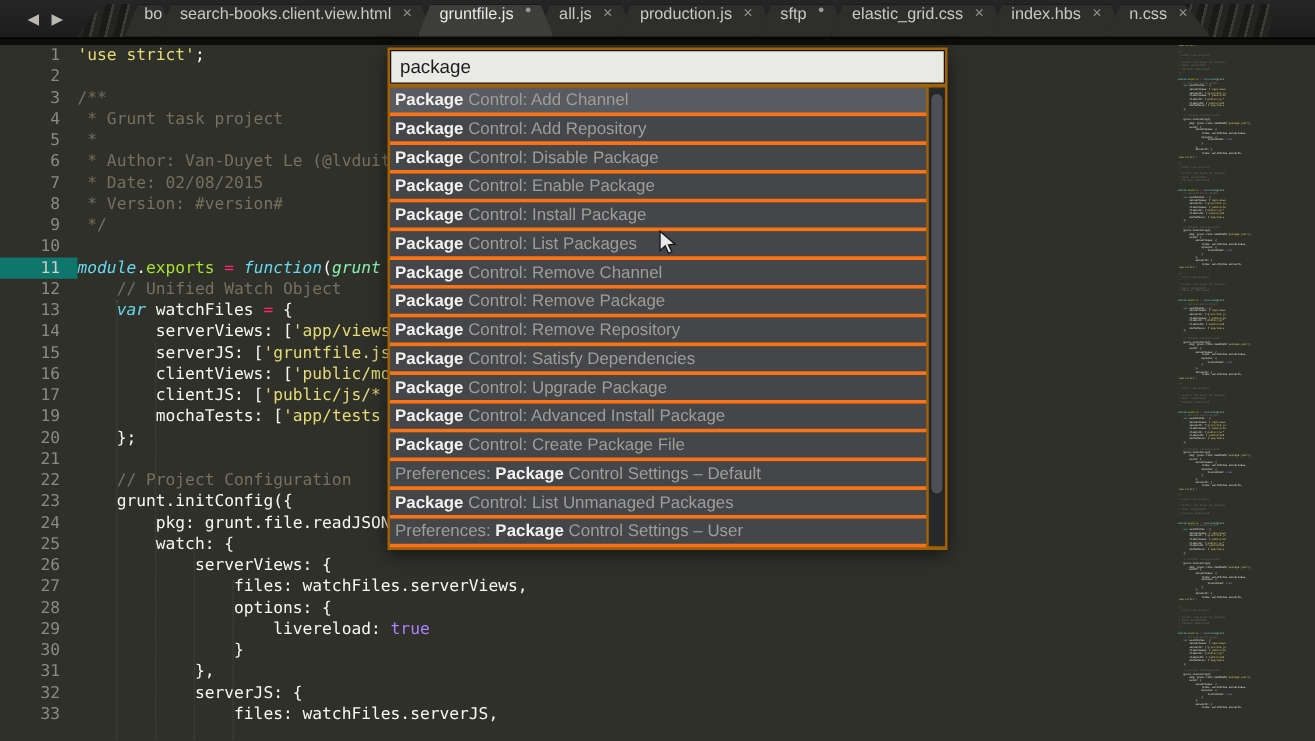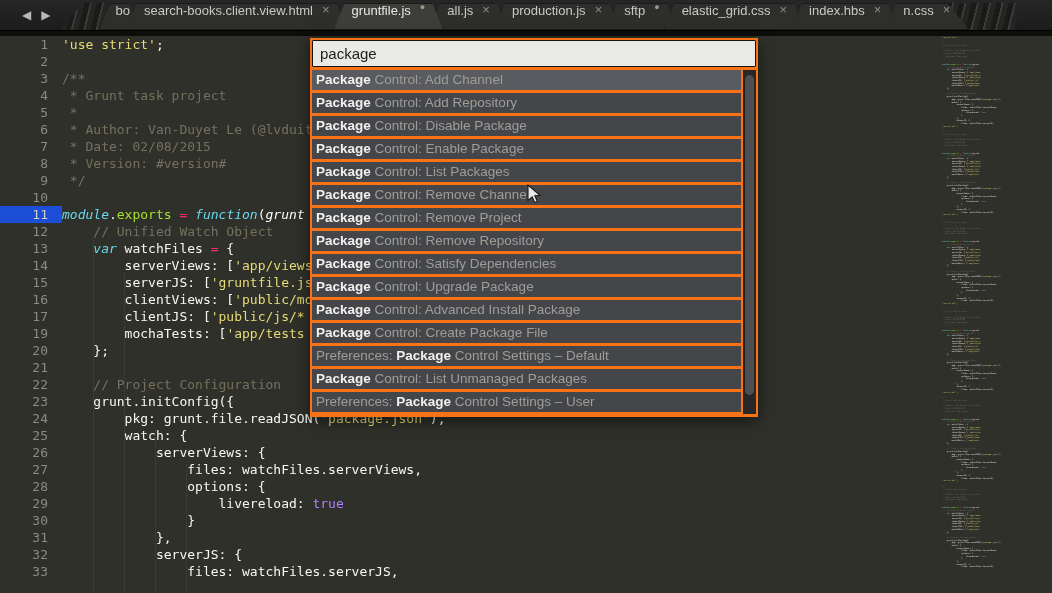--- a/index.html
+++ b/index.html
@@ -23,35 +23,35 @@
   .tab.active{background:#3d3d3a;color:#e9e9e3;z-index:3;}
   .tab.partial{padding:0 10px 0 16px;}
   .tab-close{color:#8f8f89;font-size:13px;line-height:1;}
   .tab-dirty{color:#9a9a93;font-size:9px;line-height:1;}
 
   
   .editor{position:absolute;top:36px;left:0;right:0;bottom:0;background:#2f302a;
     font-family:"DejaVu Sans Mono",monospace;font-size:13px;}
   .code-line{display:flex;height:17px;line-height:17px;white-space:pre;}
   .gutter{flex:none;width:48px;text-align:right;padding-right:14px;color:#8a8b84;}
-  .code-line.current .gutter{background:#1d4ed8;color:#cfcfc6;}
+  .code-line.current .gutter{background:#0f766e;color:#cfcfc6;}
   .line-text{flex:1;overflow:hidden;}
   .tk-n{color:#f8f8f2}.tk-s{color:#e6db74}.tk-c{color:#75715e}
   .tk-ki{color:#66d9ef;font-style:italic}.tk-o{color:#f92672}
-  .tk-f{color:#a6e22e}.tk-pi{color:#ffffff;font-style:italic}.tk-v{color:#ae81ff}
+  .tk-f{color:#a6e22e}.tk-pi{color:#86efac;font-style:italic}.tk-v{color:#ae81ff}
   .guide{position:absolute;width:0;border-left:1px dotted #45463f;}
 
   
   .minimap{position:absolute;top:36px;right:30px;width:80px;bottom:0;overflow:hidden;
     font-family:"DejaVu Sans Mono",monospace;font-size:2px;line-height:2.7px;
     white-space:pre;opacity:.9;}
   .minimap div{height:2.7px;}
 
   
-  .palette{position:absolute;left:310px;top:38px;width:448px;background:#f97316;
+  .palette{position:absolute;left:310px;top:38px;width:448px;background:#a16207;
     padding:2px;box-sizing:border-box;box-shadow:0 4px 14px rgba(0,0,0,.55);z-index:10;}
   .palette-input{display:block;width:100%;box-sizing:border-box;height:27px;background:#e9e9e6;
     border:1px solid #141414;color:#1c1c1c;font-family:"Liberation Sans",sans-serif;
     font-size:15px;padding:2px 7px;outline:none;border-radius:1px;}
   .palette-body{position:relative;margin-top:3px;}
   .palette-list{margin-right:15px;}
   .palette-item{height:20px;line-height:20px;background:#45464a;border-bottom:3px solid #f97316;
     padding:0 4px;font-size:13.5px;color:#9d9e98;white-space:nowrap;overflow:hidden;}
   .palette-item.selected{background:#595b60;}
   .palette-item b{color:#f1f1ee;font-weight:bold;}
@@ -157,23 +157,24 @@
   <div class="minimap" id="minimap"><div><span class="tk-s">'use strict'</span><span class="tk-n">;</span></div><div></div><div><span class="tk-c">/**</span></div><div><span class="tk-c"> * Grunt task project</span></div><div><span class="tk-c"> *</span></div><div><span class="tk-c"> * Author: Van-Duyet Le (@lvduit</span></div><div><span class="tk-c"> * Date: 02/08/2015</span></div><div><span class="tk-c"> * Version: #version#</span></div><div><span class="tk-c"> */</span></div><div></div><div><span class="tk-ki">module</span><span class="tk-n">.</span><span class="tk-f">exports</span><span class="tk-n"> </span><span class="tk-o">=</span><span class="tk-n"> </span><span class="tk-ki">function</span><span class="tk-n">(</span><span class="tk-pi">grunt</span></div><div><span class="tk-n">    </span><span class="tk-c">// Unified Watch Object</span></div><div><span class="tk-n">    </span><span class="tk-ki">var</span><span class="tk-n"> watchFiles </span><span class="tk-o">=</span><span class="tk-n"> {</span></div><div><span class="tk-n">        serverViews: [</span><span class="tk-s">'app/views</span></div><div><span class="tk-n">        serverJS: [</span><span class="tk-s">'gruntfile.js</span></div><div><span class="tk-n">        clientViews: [</span><span class="tk-s">'public/mo</span></div><div><span class="tk-n">        clientJS: [</span><span class="tk-s">'public/js/*</span></div><div><span class="tk-n">        clientCSS: [</span><span class="tk-s">'public/mod</span></div><div><span class="tk-n">        mochaTests: [</span><span class="tk-s">'app/tests</span></div><div><span class="tk-n">    };</span></div><div></div><div><span class="tk-n">    </span><span class="tk-c">// Project Configuration</span></div><div><span class="tk-n">    grunt.initConfig({</span></div><div><span class="tk-n">        pkg: grunt.file.readJSON(</span><span class="tk-s">'package.json'</span><span class="tk-n">),</span></div><div><span class="tk-n">        watch: {</span></div><div><span class="tk-n">            serverViews: {</span></div><div><span class="tk-n">                files: watchFiles.serverViews,</span></div><div><span class="tk-n">                options: {</span></div><div><span class="tk-n">                    livereload: </span><span class="tk-v">true</span></div><div><span class="tk-n">                }</span></div><div><span class="tk-n">            },</span></div><div><span class="tk-n">            serverJS: {</span></div><div><span class="tk-n">                files: watchFiles.serverJS,</span></div><div><span class="tk-s">'use strict'</span><span class="tk-n">;</span></div><div></div><div><span class="tk-c">/**</span></div><div><span class="tk-c"> * Grunt task project</span></div><div><span class="tk-c"> *</span></div><div><span class="tk-c"> * Author: Van-Duyet Le (@lvduit</span></div><div><span class="tk-c"> * Date: 02/08/2015</span></div><div><span class="tk-c"> * Version: #version#</span></div><div><span class="tk-c"> */</span></div><div></div><div><span class="tk-ki">module</span><span class="tk-n">.</span><span class="tk-f">exports</span><span class="tk-n"> </span><span class="tk-o">=</span><span class="tk-n"> </span><span class="tk-ki">function</span><span class="tk-n">(</span><span class="tk-pi">grunt</span></div><div><span class="tk-n">    </span><span class="tk-c">// Unified Watch Object</span></div><div><span class="tk-n">    </span><span class="tk-ki">var</span><span class="tk-n"> watchFiles </span><span class="tk-o">=</span><span class="tk-n"> {</span></div><div><span class="tk-n">        serverViews: [</span><span class="tk-s">'app/views</span></div><div><span class="tk-n">        serverJS: [</span><span class="tk-s">'gruntfile.js</span></div><div><span class="tk-n">        clientViews: [</span><span class="tk-s">'public/mo</span></div><div><span class="tk-n">        clientJS: [</span><span class="tk-s">'public/js/*</span></div><div><span class="tk-n">        clientCSS: [</span><span class="tk-s">'public/mod</span></div><div><span class="tk-n">        mochaTests: [</span><span class="tk-s">'app/tests</span></div><div><span class="tk-n">    };</span></div><div></div><div><span class="tk-n">    </span><span class="tk-c">// Project Configuration</span></div><div><span class="tk-n">    grunt.initConfig({</span></div><div><span class="tk-n">        pkg: grunt.file.readJSON(</span><span class="tk-s">'package.json'</span><span class="tk-n">),</span></div><div><span class="tk-n">        watch: {</span></div><div><span class="tk-n">            serverViews: {</span></div><div><span class="tk-n">                files: watchFiles.serverViews,</span></div><div><span class="tk-n">                options: {</span></div><div><span class="tk-n">                    livereload: </span><span class="tk-v">true</span></div><div><span class="tk-n">                }</span></div><div><span class="tk-n">            },</span></div><div><span class="tk-n">            serverJS: {</span></div><div><span class="tk-n">                files: watchFiles.serverJS,</span></div><div><span class="tk-s">'use strict'</span><span class="tk-n">;</span></div><div></div><div><span class="tk-c">/**</span></div><div><span class="tk-c"> * Grunt task project</span></div><div><span class="tk-c"> *</span></div><div><span class="tk-c"> * Author: Van-Duyet Le (@lvduit</span></div><div><span class="tk-c"> * Date: 02/08/2015</span></div><div><span class="tk-c"> * Version: #version#</span></div><div><span class="tk-c"> */</span></div><div></div><div><span class="tk-ki">module</span><span class="tk-n">.</span><span class="tk-f">exports</span><span class="tk-n"> </span><span class="tk-o">=</span><span class="tk-n"> </span><span class="tk-ki">function</span><span class="tk-n">(</span><span class="tk-pi">grunt</span></div><div><span class="tk-n">    </span><span class="tk-c">// Unified Watch Object</span></div><div><span class="tk-n">    </span><span class="tk-ki">var</span><span class="tk-n"> watchFiles </span><span class="tk-o">=</span><span class="tk-n"> {</span></div><div><span class="tk-n">        serverViews: [</span><span class="tk-s">'app/views</span></div><div><span class="tk-n">        serverJS: [</span><span class="tk-s">'gruntfile.js</span></div><div><span class="tk-n">        clientViews: [</span><span class="tk-s">'public/mo</span></div><div><span class="tk-n">        clientJS: [</span><span class="tk-s">'public/js/*</span></div><div><span class="tk-n">        clientCSS: [</span><span class="tk-s">'public/mod</span></div><div><span class="tk-n">        mochaTests: [</span><span class="tk-s">'app/tests</span></div><div><span class="tk-n">    };</span></div><div></div><div><span class="tk-n">    </span><span class="tk-c">// Project Configuration</span></div><div><span class="tk-n">    grunt.initConfig({</span></div><div><span class="tk-n">        pkg: grunt.file.readJSON(</span><span class="tk-s">'package.json'</span><span class="tk-n">),</span></div><div><span class="tk-n">        watch: {</span></div><div><span class="tk-n">            serverViews: {</span></div><div><span class="tk-n">                files: watchFiles.serverViews,</span></div><div><span class="tk-n">                options: {</span></div><div><span class="tk-n">                    livereload: </span><span class="tk-v">true</span></div><div><span class="tk-n">                }</span></div><div><span class="tk-n">            },</span></div><div><span class="tk-n">            serverJS: {</span></div><div><span class="tk-n">                files: watchFiles.serverJS,</span></div><div><span class="tk-s">'use strict'</span><span class="tk-n">;</span></div><div></div><div><span class="tk-c">/**</span></div><div><span class="tk-c"> * Grunt task project</span></div><div><span class="tk-c"> *</span></div><div><span class="tk-c"> * Author: Van-Duyet Le (@lvduit</span></div><div><span class="tk-c"> * Date: 02/08/2015</span></div><div><span class="tk-c"> * Version: #version#</span></div><div><span class="tk-c"> */</span></div><div></div><div><span class="tk-ki">module</span><span class="tk-n">.</span><span class="tk-f">exports</span><span class="tk-n"> </span><span class="tk-o">=</span><span class="tk-n"> </span><span class="tk-ki">function</span><span class="tk-n">(</span><span class="tk-pi">grunt</span></div><div><span class="tk-n">    </span><span class="tk-c">// Unified Watch Object</span></div><div><span class="tk-n">    </span><span class="tk-ki">var</span><span class="tk-n"> watchFiles </span><span class="tk-o">=</span><span class="tk-n"> {</span></div><div><span class="tk-n">        serverViews: [</span><span class="tk-s">'app/views</span></div><div><span class="tk-n">        serverJS: [</span><span class="tk-s">'gruntfile.js</span></div><div><span class="tk-n">        clientViews: [</span><span class="tk-s">'public/mo</span></div><div><span class="tk-n">        clientJS: [</span><span class="tk-s">'public/js/*</span></div><div><span class="tk-n">        clientCSS: [</span><span class="tk-s">'public/mod</span></div><div><span class="tk-n">        mochaTests: [</span><span class="tk-s">'app/tests</span></div><div><span class="tk-n">    };</span></div><div></div><div><span class="tk-n">    </span><span class="tk-c">// Project Configuration</span></div><div><span class="tk-n">    grunt.initConfig({</span></div><div><span class="tk-n">        pkg: grunt.file.readJSON(</span><span class="tk-s">'package.json'</span><span class="tk-n">),</span></div><div><span class="tk-n">        watch: {</span></div><div><span class="tk-n">            serverViews: {</span></div><div><span class="tk-n">                files: watchFiles.serverViews,</span></div><div><span class="tk-n">                options: {</span></div><div><span class="tk-n">                    livereload: </span><span class="tk-v">true</span></div><div><span class="tk-n">                }</span></div><div><span class="tk-n">            },</span></div><div><span class="tk-n">            serverJS: {</span></div><div><span class="tk-n">                files: watchFiles.serverJS,</span></div><div><span class="tk-s">'use strict'</span><span class="tk-n">;</span></div><div></div><div><span class="tk-c">/**</span></div><div><span class="tk-c"> * Grunt task project</span></div><div><span class="tk-c"> *</span></div><div><span class="tk-c"> * Author: Van-Duyet Le (@lvduit</span></div><div><span class="tk-c"> * Date: 02/08/2015</span></div><div><span class="tk-c"> * Version: #version#</span></div><div><span class="tk-c"> */</span></div><div></div><div><span class="tk-ki">module</span><span class="tk-n">.</span><span class="tk-f">exports</span><span class="tk-n"> </span><span class="tk-o">=</span><span class="tk-n"> </span><span class="tk-ki">function</span><span class="tk-n">(</span><span class="tk-pi">grunt</span></div><div><span class="tk-n">    </span><span class="tk-c">// Unified Watch Object</span></div><div><span class="tk-n">    </span><span class="tk-ki">var</span><span class="tk-n"> watchFiles </span><span class="tk-o">=</span><span class="tk-n"> {</span></div><div><span class="tk-n">        serverViews: [</span><span class="tk-s">'app/views</span></div><div><span class="tk-n">        serverJS: [</span><span class="tk-s">'gruntfile.js</span></div><div><span class="tk-n">        clientViews: [</span><span class="tk-s">'public/mo</span></div><div><span class="tk-n">        clientJS: [</span><span class="tk-s">'public/js/*</span></div><div><span class="tk-n">        clientCSS: [</span><span class="tk-s">'public/mod</span></div><div><span class="tk-n">        mochaTests: [</span><span class="tk-s">'app/tests</span></div><div><span class="tk-n">    };</span></div><div></div><div><span class="tk-n">    </span><span class="tk-c">// Project Configuration</span></div><div><span class="tk-n">    grunt.initConfig({</span></div><div><span class="tk-n">        pkg: grunt.file.readJSON(</span><span class="tk-s">'package.json'</span><span class="tk-n">),</span></div><div><span class="tk-n">        watch: {</span></div><div><span class="tk-n">            serverViews: {</span></div><div><span class="tk-n">                files: watchFiles.serverViews,</span></div><div><span class="tk-n">                options: {</span></div><div><span class="tk-n">                    livereload: </span><span class="tk-v">true</span></div><div><span class="tk-n">                }</span></div><div><span class="tk-n">            },</span></div><div><span class="tk-n">            serverJS: {</span></div><div><span class="tk-n">                files: watchFiles.serverJS,</span></div><div><span class="tk-s">'use strict'</span><span class="tk-n">;</span></div><div></div><div><span class="tk-c">/**</span></div><div><span class="tk-c"> * Grunt task project</span></div><div><span class="tk-c"> *</span></div><div><span class="tk-c"> * Author: Van-Duyet Le (@lvduit</span></div><div><span class="tk-c"> * Date: 02/08/2015</span></div><div><span class="tk-c"> * Version: #version#</span></div><div><span class="tk-c"> */</span></div><div></div><div><span class="tk-ki">module</span><span class="tk-n">.</span><span class="tk-f">exports</span><span class="tk-n"> </span><span class="tk-o">=</span><span class="tk-n"> </span><span class="tk-ki">function</span><span class="tk-n">(</span><span class="tk-pi">grunt</span></div><div><span class="tk-n">    </span><span class="tk-c">// Unified Watch Object</span></div><div><span class="tk-n">    </span><span class="tk-ki">var</span><span class="tk-n"> watchFiles </span><span class="tk-o">=</span><span class="tk-n"> {</span></div><div><span class="tk-n">        serverViews: [</span><span class="tk-s">'app/views</span></div><div><span class="tk-n">        serverJS: [</span><span class="tk-s">'gruntfile.js</span></div><div><span class="tk-n">        clientViews: [</span><span class="tk-s">'public/mo</span></div><div><span class="tk-n">        clientJS: [</span><span class="tk-s">'public/js/*</span></div><div><span class="tk-n">        clientCSS: [</span><span class="tk-s">'public/mod</span></div><div><span class="tk-n">        mochaTests: [</span><span class="tk-s">'app/tests</span></div><div><span class="tk-n">    };</span></div><div></div><div><span class="tk-n">    </span><span class="tk-c">// Project Configuration</span></div><div><span class="tk-n">    grunt.initConfig({</span></div><div><span class="tk-n">        pkg: grunt.file.readJSON(</span><span class="tk-s">'package.json'</span><span class="tk-n">),</span></div><div><span class="tk-n">        watch: {</span></div><div><span class="tk-n">            serverViews: {</span></div><div><span class="tk-n">                files: watchFiles.serverViews,</span></div><div><span class="tk-n">                options: {</span></div><div><span class="tk-n">                    livereload: </span><span class="tk-v">true</span></div><div><span class="tk-n">                }</span></div><div><span class="tk-n">            },</span></div><div><span class="tk-n">            serverJS: {</span></div><div><span class="tk-n">                files: watchFiles.serverJS,</span></div></div>
 
   <div class="palette">
     <input class="palette-input" type="text" value="package" style="">
     <div class="palette-body">
       <div class="palette-list" id="palette-list">
           <div class="palette-item selected"><b>Package</b><span> Control: Add Channel</span></div>
           <div class="palette-item"><b>Package</b><span> Control: Add Repository</span></div>
           <div class="palette-item"><b>Package</b><span> Control: Disable Package</span></div>
           <div class="palette-item"><b>Package</b><span> Control: Enable Package</span></div>
+          <div class="palette-item"><b>Package</b><span> Control: Install Package</span></div>
           <div class="palette-item"><b>Package</b><span> Control: List Packages</span></div>
           <div class="palette-item"><b>Package</b><span> Control: Remove Channel</span></div>
-          <div class="palette-item"><b>Package</b><span> Control: Remove Project</span></div>
+          <div class="palette-item"><b>Package</b><span> Control: Remove Package</span></div>
           <div class="palette-item"><b>Package</b><span> Control: Remove Repository</span></div>
           <div class="palette-item"><b>Package</b><span> Control: Satisfy Dependencies</span></div>
           <div class="palette-item"><b>Package</b><span> Control: Upgrade Package</span></div>
           <div class="palette-item"><b>Package</b><span> Control: Advanced Install Package</span></div>
           <div class="palette-item"><b>Package</b><span> Control: Create Package File</span></div>
           <div class="palette-item"><span>Preferences: </span><b>Package</b><span> Control Settings – Default</span></div>
           <div class="palette-item"><b>Package</b><span> Control: List Unmanaged Packages</span></div>
           <div class="palette-item"><span>Preferences: </span><b>Package</b><span> Control Settings – User</span></div>
         </div>
       <div class="palette-scrollbar">

